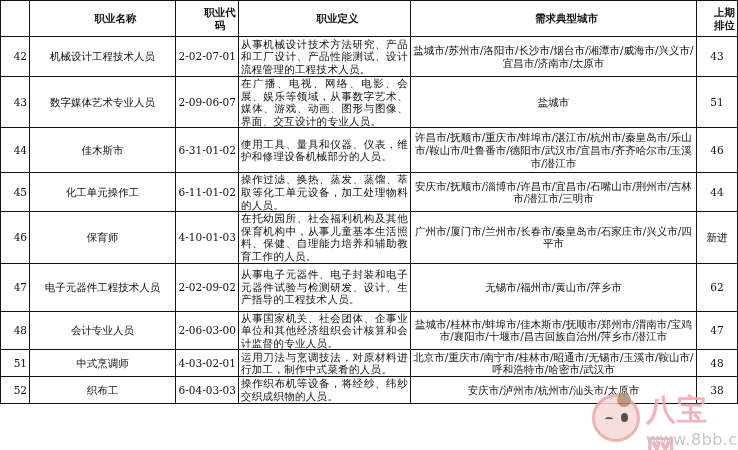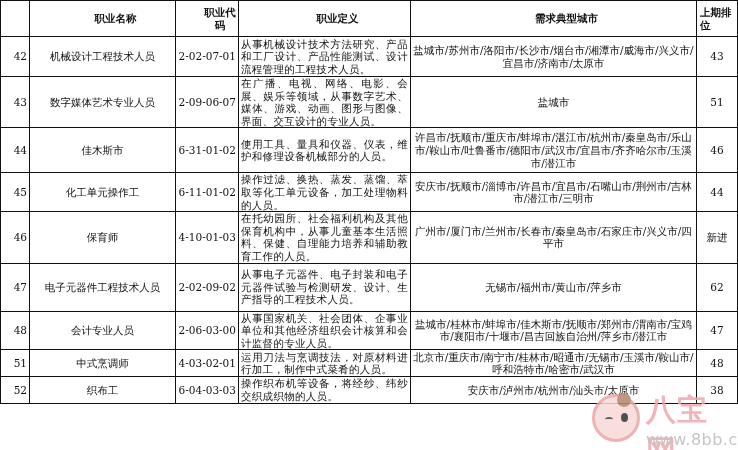--- a/index.html
+++ b/index.html
@@ -33,21 +33,21 @@
     <col style="width:286px">
     <col style="width:41px">
   </colgroup>
   <thead>
     <tr>
       <th>序号</th>
       <th>职业名称</th>
       <th>职业代码</th>
       <th>职业定义</th>
       <th>需求典型城市</th>
-      <th style="text-align:left;padding-left:3px;">上期排位</th>
+      <th style="text-align:left;padding-left:17px;">上期排位</th>
     </tr>
   </thead>
   <tbody>
     <tr style="height:40px">
       <td class="c-no">42</td>
       <td class="c-name">机械设计工程技术人员</td>
       <td class="c-code">2-02-07-01</td>
       <td class="c-def">从事机械设计技术方法研究、产品和工厂设计、产品性能测试、设计流程管理的工程技术人员。</td>
       <td class="c-cities">盐城市/苏州市/洛阳市/长沙市/烟台市/湘潭市/威海市/兴义市/宜昌市/济南市/太原市</td>
       <td class="c-rank">43</td>

